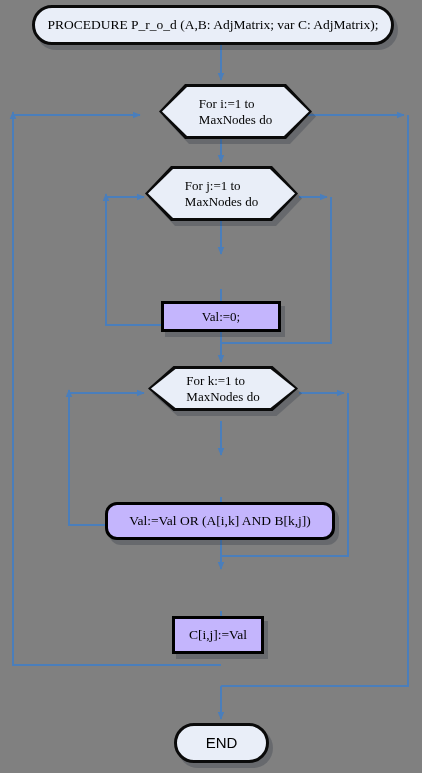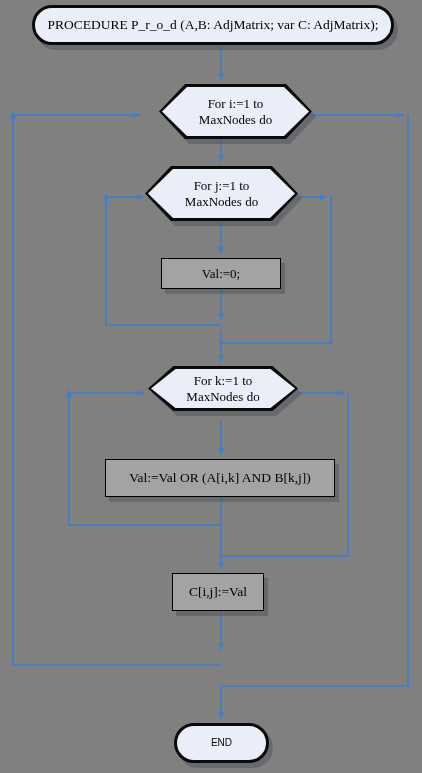--- a/index.html
+++ b/index.html
@@ -5,35 +5,36 @@
   html,body{margin:0;padding:0;}
   body{
     width:422px;height:773px;
     background:#808080;
     font-family:"Liberation Serif","DejaVu Serif",serif;
     overflow:hidden;
   }
   #stage{position:relative;width:422px;height:773px;}
   svg#wires{position:absolute;left:0;top:0;width:422px;height:773px;}
 
-  .node{position:absolute;box-sizing:border-box;display:flex;align-items:center;justify-content:center;text-align:center;color:#000;z-index:3;}
+  .node{position:absolute;box-sizing:border-box;display:flex;align-items:center;justify-content:center;text-align:left;color:#000;z-index:3;}
   .node .txt{line-height:1.18;}
 
   
   .capsule{
     background:#e9eef8;
     border:3px solid #0a0a0a;
     border-radius:999px;
     box-shadow:4px 5px 0 rgba(40,45,60,.28);
   }
   
   .rect{
-    background:#a3a3a3;
-    border:1px solid #000000;
+    background:#c4b5fd;
+    border:3px solid #000000;
     box-shadow:4px 5px 0 rgba(40,45,60,.28);
+    margin-top:43px;
   }
   
   .hex{background:transparent;border:0;}
   .hex .hexbg{
     position:absolute;left:0;top:0;width:100%;height:100%;
     background:#0a0a0a;
     -webkit-clip-path:polygon(17% 0,83% 0,100% 50%,83% 100%,17% 100%,0 50%);
     clip-path:polygon(17% 0,83% 0,100% 50%,83% 100%,17% 100%,0 50%);
   }
   .hex .hexin{
@@ -50,23 +51,23 @@
     z-index:-1;
   }
   .hex .txt{position:relative;z-index:2;}
 
   
   #proc-header{left:32px;top:5px;width:362px;height:40px;font-size:13.5px;}
   #loop-i{left:159px;top:84px;width:153px;height:55px;font-size:13px;}
   #loop-j{left:145px;top:166px;width:153px;height:55px;font-size:13px;}
   #stmt-val0{left:161px;top:258px;width:120px;height:31px;font-size:13px;}
   #loop-k{left:148px;top:366px;width:150px;height:45px;font-size:13px;}
-  #stmt-val-or{left:105px;top:459px;width:230px;height:38px;font-size:13.5px;}
+  #stmt-val-or{left:105px;top:459px;width:230px;height:38px;font-size:13.5px;border-radius:12px;}
   #stmt-cval{left:172px;top:573px;width:92px;height:38px;font-size:13.5px;}
-  #term-end{left:174px;top:723px;width:95px;height:40px;font-size:10px;font-family:"Liberation Sans","DejaVu Sans",sans-serif;}
+  #term-end{left:174px;top:723px;width:95px;height:40px;font-size:15px;font-family:"Liberation Sans","DejaVu Sans",sans-serif;}
 </style>
 </head>
 <body>
 
 <div id="stage">
 
   <svg id="wires" viewBox="0 0 422 773">
     <defs>
       <marker id="ah" markerWidth="9" markerHeight="9" refX="7.2" refY="4" orient="auto" markerUnits="userSpaceOnUse">
         <path d="M0,0.6 L8,4 L0,7.4 z" fill="#4a7ebb"></path>

